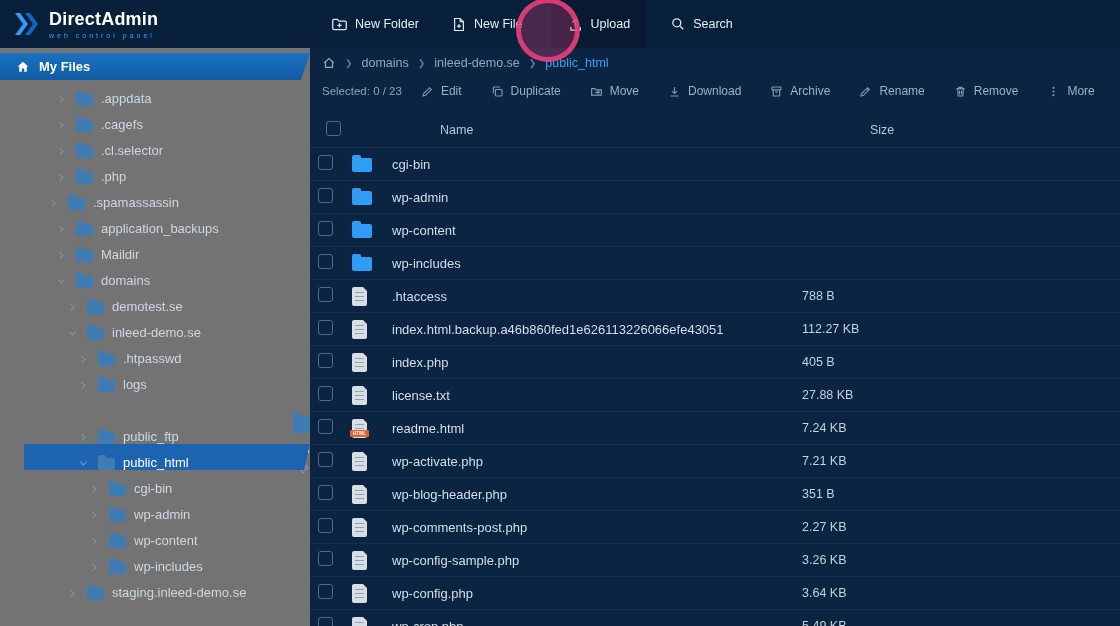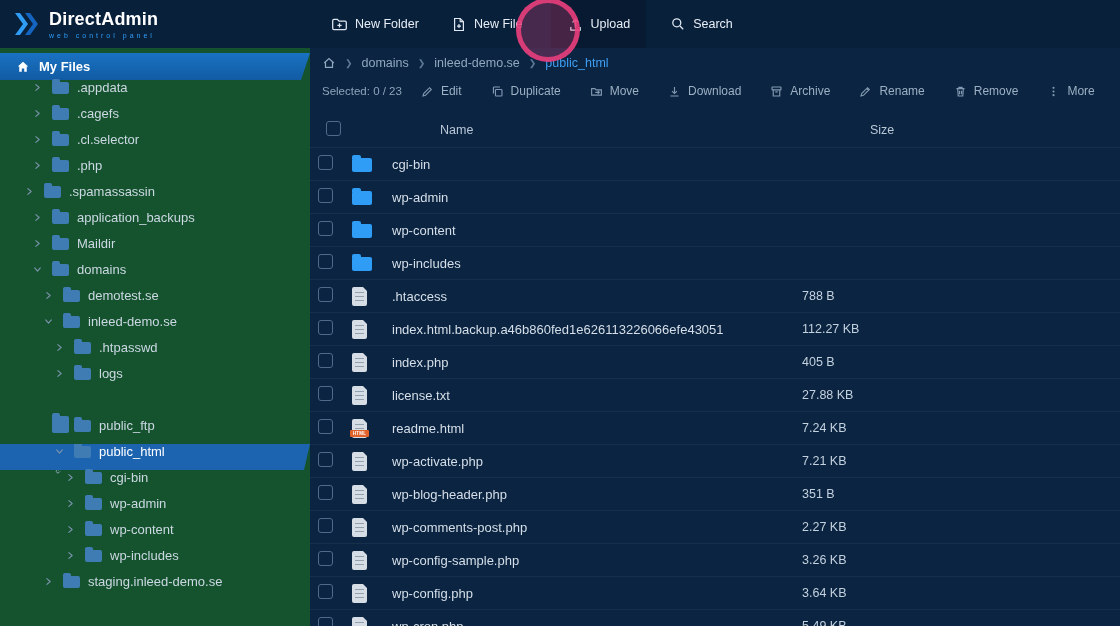--- a/index.html
+++ b/index.html
@@ -35,33 +35,33 @@
     position:absolute; left:516px; top:-2px; width:64px; height:64px;
     border-radius:50%; border:5px solid rgba(234,63,124,.88);
     background:rgba(234,63,124,.28); z-index:99; pointer-events:none;
   }
 
   
   .content { display:flex; height:578px; }
 
   
   .sidebar {
-    width:310px; flex:0 0 310px; background:#14532d; padding-top:5px;
+    width:310px; flex:0 0 310px; background:#737373; padding-top:5px;
     overflow:hidden; position:relative; z-index:2;
   }
   .myfiles {
     height:27px; background:linear-gradient(#1a72c2,#115ba3);
     clip-path:polygon(0 0,100% 0,calc(100% - 9px) 100%,0 100%);
     display:flex; align-items:center; gap:9px; padding-left:16px;
     color:#ffffff; font-size:13px; font-weight:bold; cursor:pointer;
   }
   .tree { }
   .tree-item {
-    height:26px; display:flex; align-items:flex-start; gap:8px;
-    cursor:pointer; white-space:nowrap;
+    height:26px; display:flex; align-items:flex-end; gap:8px;
+    cursor:pointer; white-space:nowrap;margin-left:24px;
   }
   .tree-item .chev { width:14px; height:14px; flex:0 0 14px; display:flex; align-items:center; justify-content:center; color:#7b93ad; }
   .tree-item.expanded .chev svg { transform:rotate(90deg); }
   .tree-item.leaf .chev { visibility:hidden; }
   .sfolder {
     width:17px; height:12px; flex:0 0 17px; background:#3f7cb4; border-radius:2px; position:relative; margin-top:2px;
   }
   .sfolder::before {
     content:""; position:absolute; top:-3px; left:0; width:8px; height:4px;
     background:#3f7cb4; border-radius:2px 2px 0 0;

